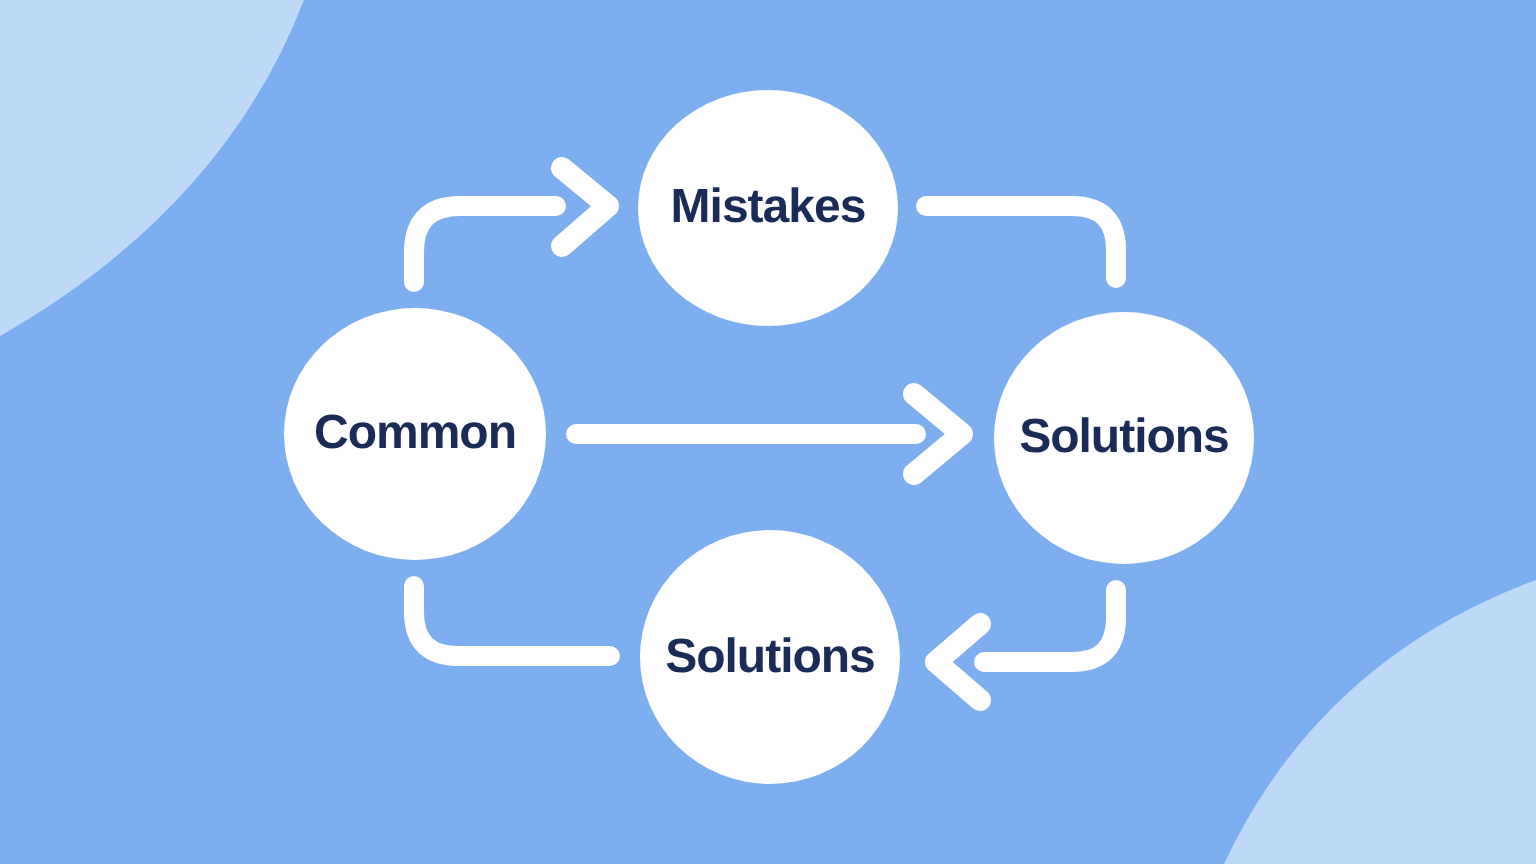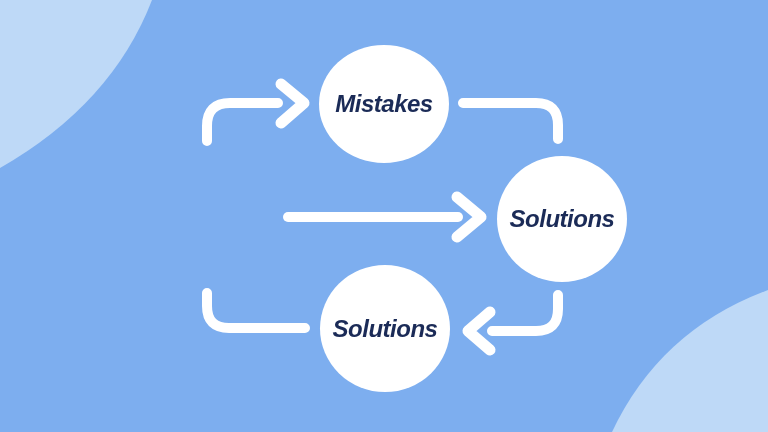--- a/index.html
+++ b/index.html
@@ -26,21 +26,20 @@
     left: 0; top: 0;
     width: 768px; height: 432px;
   }
   .node {
     position: absolute;
     background: var(--node_fill, #ffffff);
     border-radius: 50%;
     display: flex;
     align-items: center;
     justify-content: center;
-    font-style: italic;
   }
   .node-label {
     color: var(--text, #1b2b57);
     font-weight: 700;
     font-size: 24px;
     letter-spacing: -0.5px;
     white-space: nowrap;
   }
   .node-top    { left: 319px; top: 45px;  width: 130px; height: 118px; }
   .node-left   { left: 142px; top: 154px; width: 131px; height: 126px; }
@@ -92,20 +91,23 @@
       <polyline class="arrow-head" points="490 312, 468 331, 490 350"></polyline>
     </g>
 
     <path class="arrow-stroke" d="M 207 293 L 207 306 Q 207 328 229 328 L 305 328"></path>
   </svg>
 
   <div class="node node-top">
     <span class="node-label">Mistakes</span>
   </div>
 
+  <div class="node node-left">
+    <span class="node-label">Common</span>
+  </div>
 
   <div class="node node-right">
     <span class="node-label">Solutions</span>
   </div>
 
   <div class="node node-bottom">
     <span class="node-label">Solutions</span>
   </div>
 
 </div>

